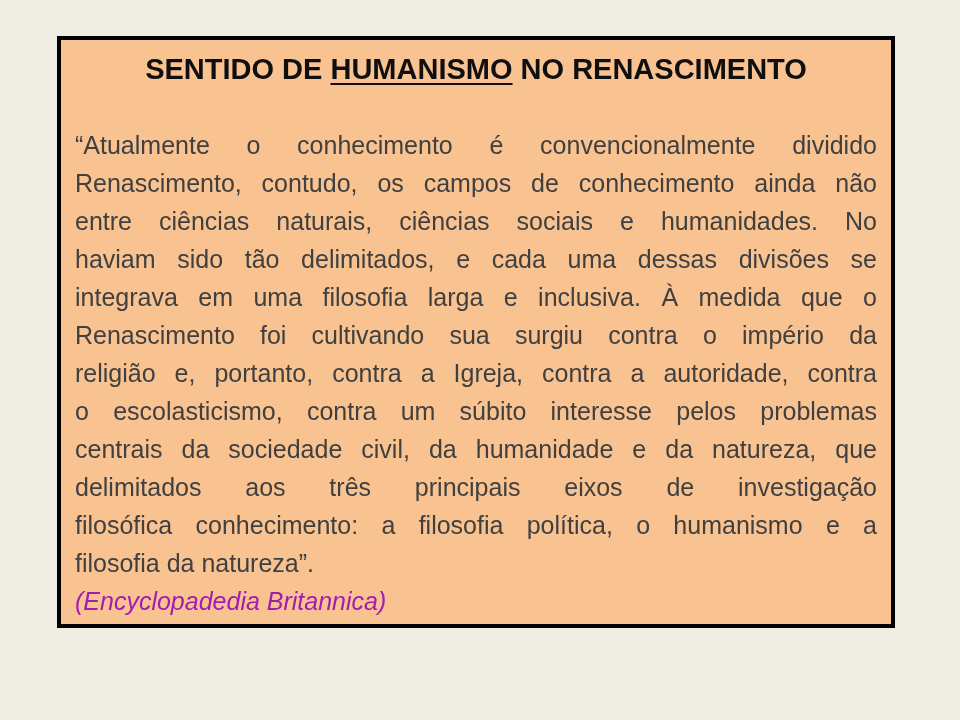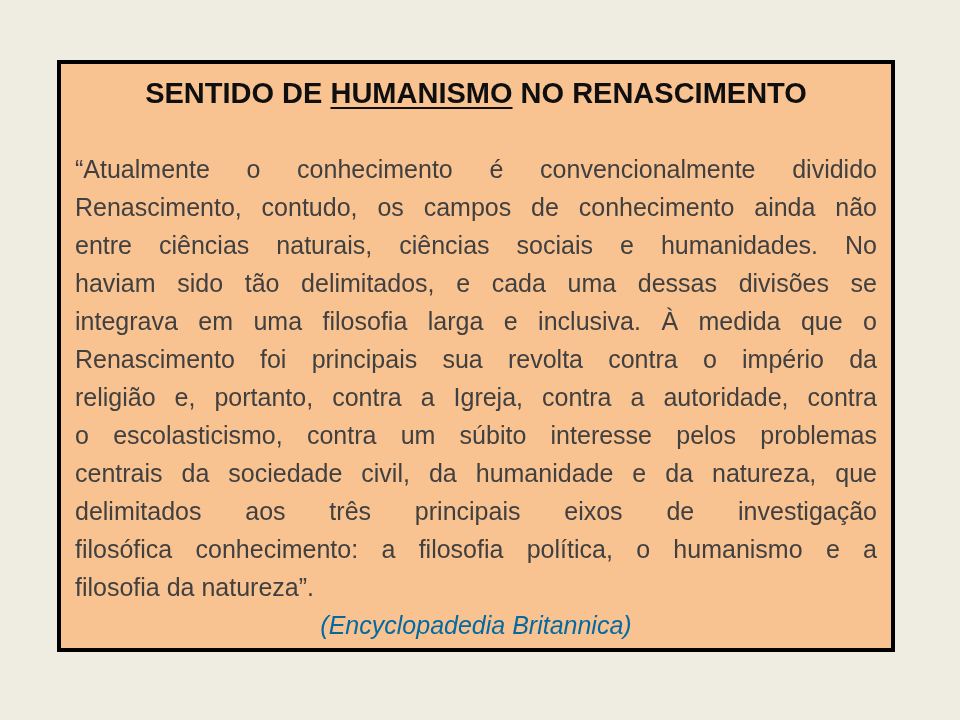--- a/index.html
+++ b/index.html
@@ -11,21 +11,21 @@
   .stage {
     position: relative;
     width: 960px;
     height: 720px;
     background: #efece2;
     overflow: hidden;
   }
   .text-box {
     position: absolute;
     left: 57px;
-    top: 60px;
+    top: 36px;
     width: 838px;
     height: 592px;
     box-sizing: border-box;
     background: #f9c291;
     border: 4px solid #000000;
     padding: 8px 14px 0 14px;
     color: #141414;
   }
   .title {
     margin: 0 0 36px 0;
@@ -50,38 +50,38 @@
     text-align: justify;
     text-align-last: justify;
     white-space: normal;
   }
   .qline.qline-last {
     text-align-last: left;
   }
   .citation {
     font-size: 25px;
     line-height: 38px;
-    text-align: center;
+    text-align: left;
     font-style: italic;
-    color: #0369a1;
+    color: #a21caf;
   }
 </style>
 </head>
 <body>
 
 <div class="stage">
   <div class="text-box">
     <h1 class="title"><span>SENTIDO DE </span><span class="underlined">HUMANISMO</span><span> NO RENASCIMENTO</span></h1>
     <div class="quote" id="quote-lines">
         <div class="qline">“Atualmente o conhecimento é convencionalmente dividido</div>
         <div class="qline">Renascimento, contudo, os campos de conhecimento ainda não</div>
         <div class="qline">entre ciências naturais, ciências sociais e humanidades. No</div>
         <div class="qline">haviam sido tão delimitados, e cada uma dessas divisões se</div>
         <div class="qline">integrava em uma filosofia larga e inclusiva. À medida que o</div>
-        <div class="qline">Renascimento foi principais sua revolta contra o império da</div>
+        <div class="qline">Renascimento foi cultivando sua surgiu contra o império da</div>
         <div class="qline">religião e, portanto, contra a Igreja, contra a autoridade, contra</div>
         <div class="qline">o escolasticismo, contra um súbito interesse pelos problemas</div>
         <div class="qline">centrais da sociedade civil, da humanidade e da natureza, que</div>
         <div class="qline">delimitados aos três principais eixos de investigação</div>
         <div class="qline">filosófica conhecimento: a filosofia política, o humanismo e a</div>
         <div class="qline qline-last">filosofia da natureza”.</div>
       </div>
     <div class="citation">(Encyclopadedia  Britannica)</div>
   </div>
 </div>

